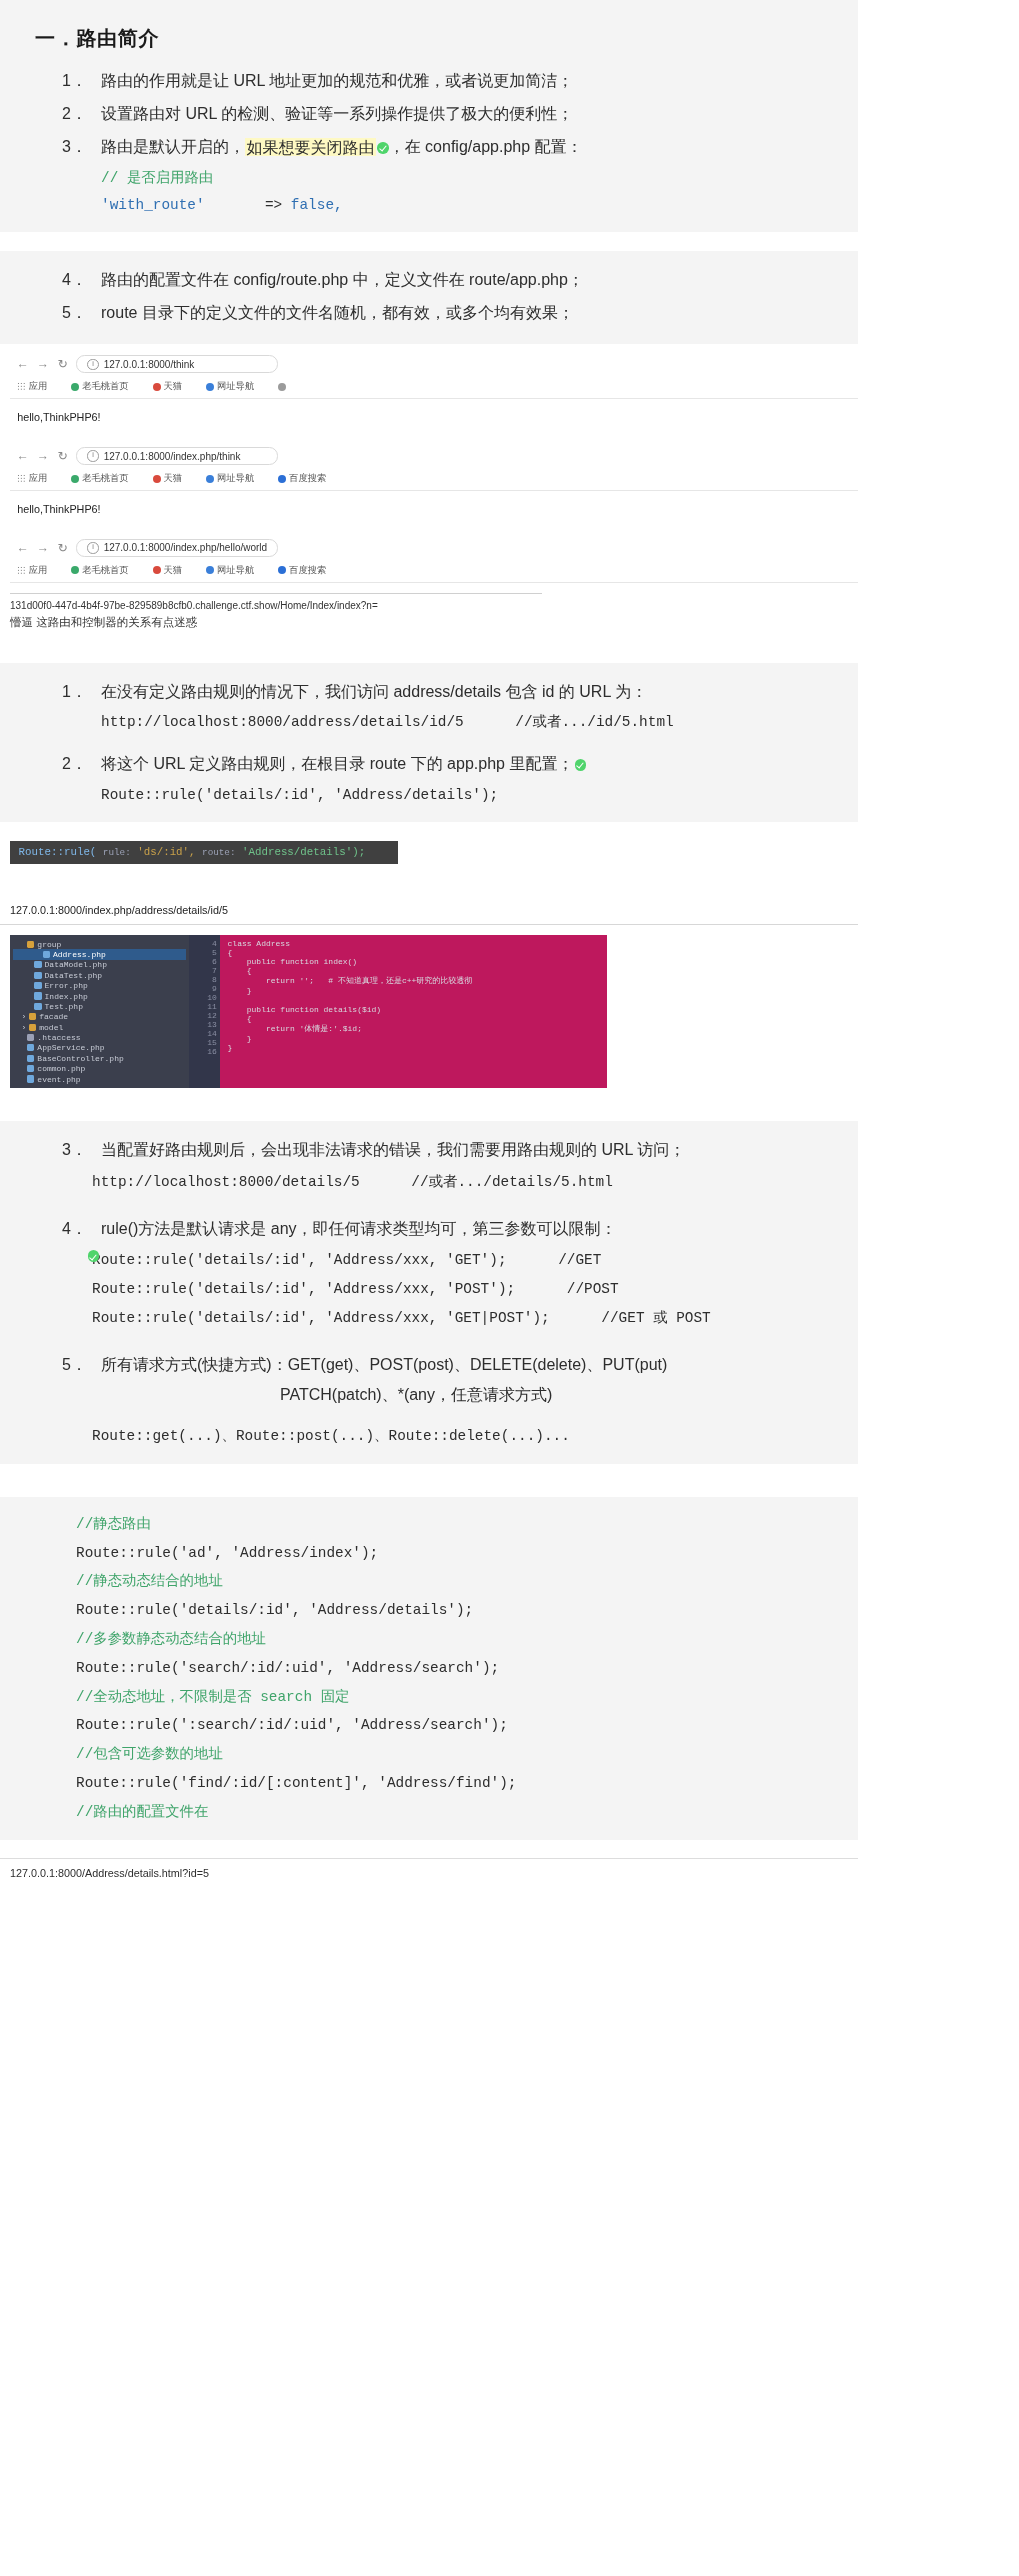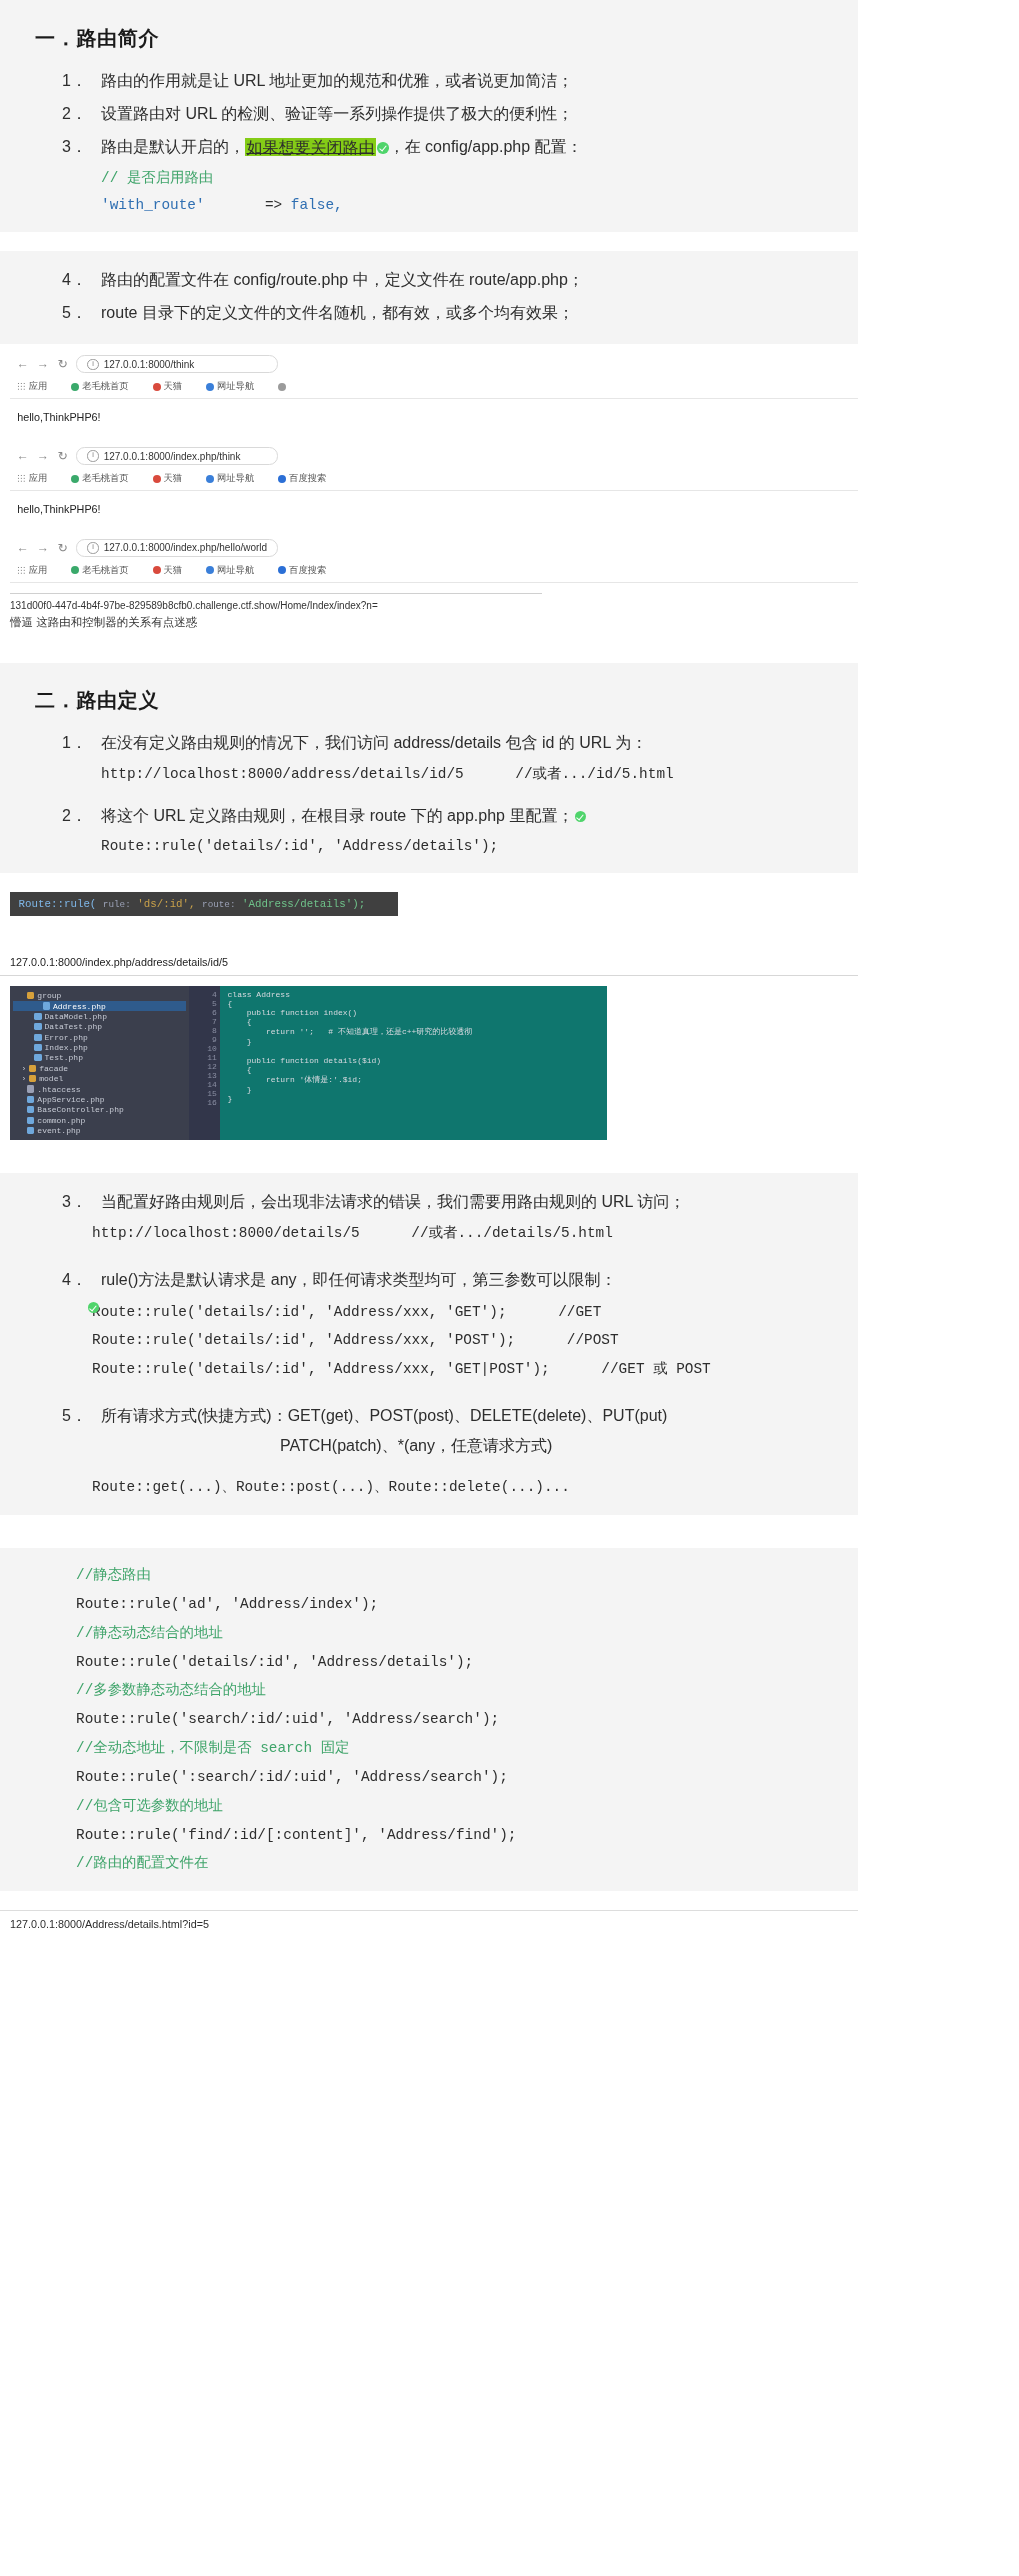--- a/index.html
+++ b/index.html
@@ -20,21 +20,21 @@
   }
   ol.lvl1>li .num{position:absolute;left:0;top:0;width:35px;text-align:left;}
   code,.mono{font-family:"Liberation Mono","DejaVu Sans Mono",monospace;}
   .codeline{
     font-family:"Liberation Mono","DejaVu Sans Mono",monospace;
     font-size:14.4px;line-height:1.9;margin-left:101px;color:#2d2d2d;
   }
   .comment{color:#3fa46a;}
   .str{color:#2f6fb2;}
   .kw{color:#2f6fb2;}
-  .hl{background:#84cc16;padding:0.7px 1.4px;text-decoration:underline;}
+  .hl{background:#fef9c3;padding:0.7px 1.4px;}
   .greenball{
     display:inline-block;width:11.5px;height:11.5px;border-radius:50%;
     background:#4fd46b;vertical-align:middle;margin-left:1.4px;position:relative;
   }
   .greenball:after{
     content:"";position:absolute;left:3.6px;top:2.2px;width:2.9px;height:5.8px;
     border:solid #fff;border-width:0 1.4px 1.4px 0;transform:rotate(40deg);
   }
   
   .shot{margin:7.2px 0 0 10px;}
@@ -74,21 +74,21 @@
   }
   .codebar .fn{color:#7fb7e8;}
   .codebar .lbl{color:#9aa0b5;font-size:9.3px;}
   .codebar .s{color:#c9a14a;}
   .codebar .s2{color:#6fc28a;}
   .urlstrip{
     font-size:10.8px;color:#222;border-bottom:0.7px solid #d7d7d7;padding:7.2px 0 7.2px 10px;
     font-family:"Liberation Sans",sans-serif;
   }
   .ide{
-    margin:10px 0 0 10px;width:597px;background:#0f766e;display:flex;font-size:8px;
+    margin:10px 0 0 10px;width:597px;background:#be185d;display:flex;font-size:8px;
     font-family:"Liberation Mono","DejaVu Sans Mono",monospace;
   }
   .ide .tree{width:173px;background:#3b3f4d;color:#c8ccd6;padding:4.3px 2.9px;}
   .ide .tree div{padding:0.7px 2.9px;white-space:nowrap;display:flex;align-items:center;gap:2.9px;}
   .ide .tree .sel{background:#2f5b8c;color:#fff;}
   .ide .gut{width:24.4px;background:#32364a;color:#8a8fa3;text-align:right;padding:4.3px 3.6px;}
   .ide .src{flex:1;color:#d8dae0;padding:4.3px 7.2px;}
   .fi{width:7.2px;height:7.2px;border-radius:1.4px;display:inline-block;}
   .bigcode{
     font-family:"Liberation Mono","DejaVu Sans Mono",monospace;font-size:14.4px;line-height:2.0;
@@ -246,21 +246,20 @@
         </span>
     </div>
   </div>
 
   <div class="urlnote mono">131d00f0-447d-4b4f-97be-829589b8cfb0.challenge.ctf.show/Home/Index/index?n=</div>
   <div class="memo">懵逼 这路由和控制器的关系有点迷惑</div>
 
   <div class="spacer-lg"></div>
 
   <div class="block">
-    <h2 class="sec">二．路由定义</h2>
     <ol class="lvl1">
       <li>
         <span class="num">1．</span>
         <span>在没有定义路由规则的情况下，我们访问 address/details 包含 id 的 URL 为：</span>
       </li>
     </ol>
     <div class="codeline">
       <span>http://localhost:8000/address/details/id/5</span>
       <span class="note-right">//或者.../id/5.html</span>
     </div>

